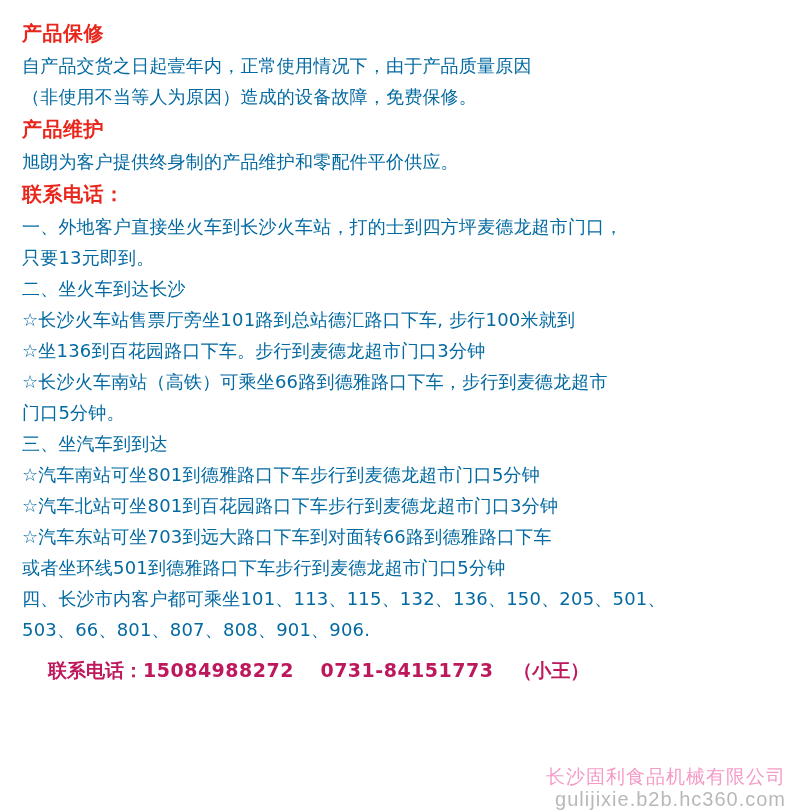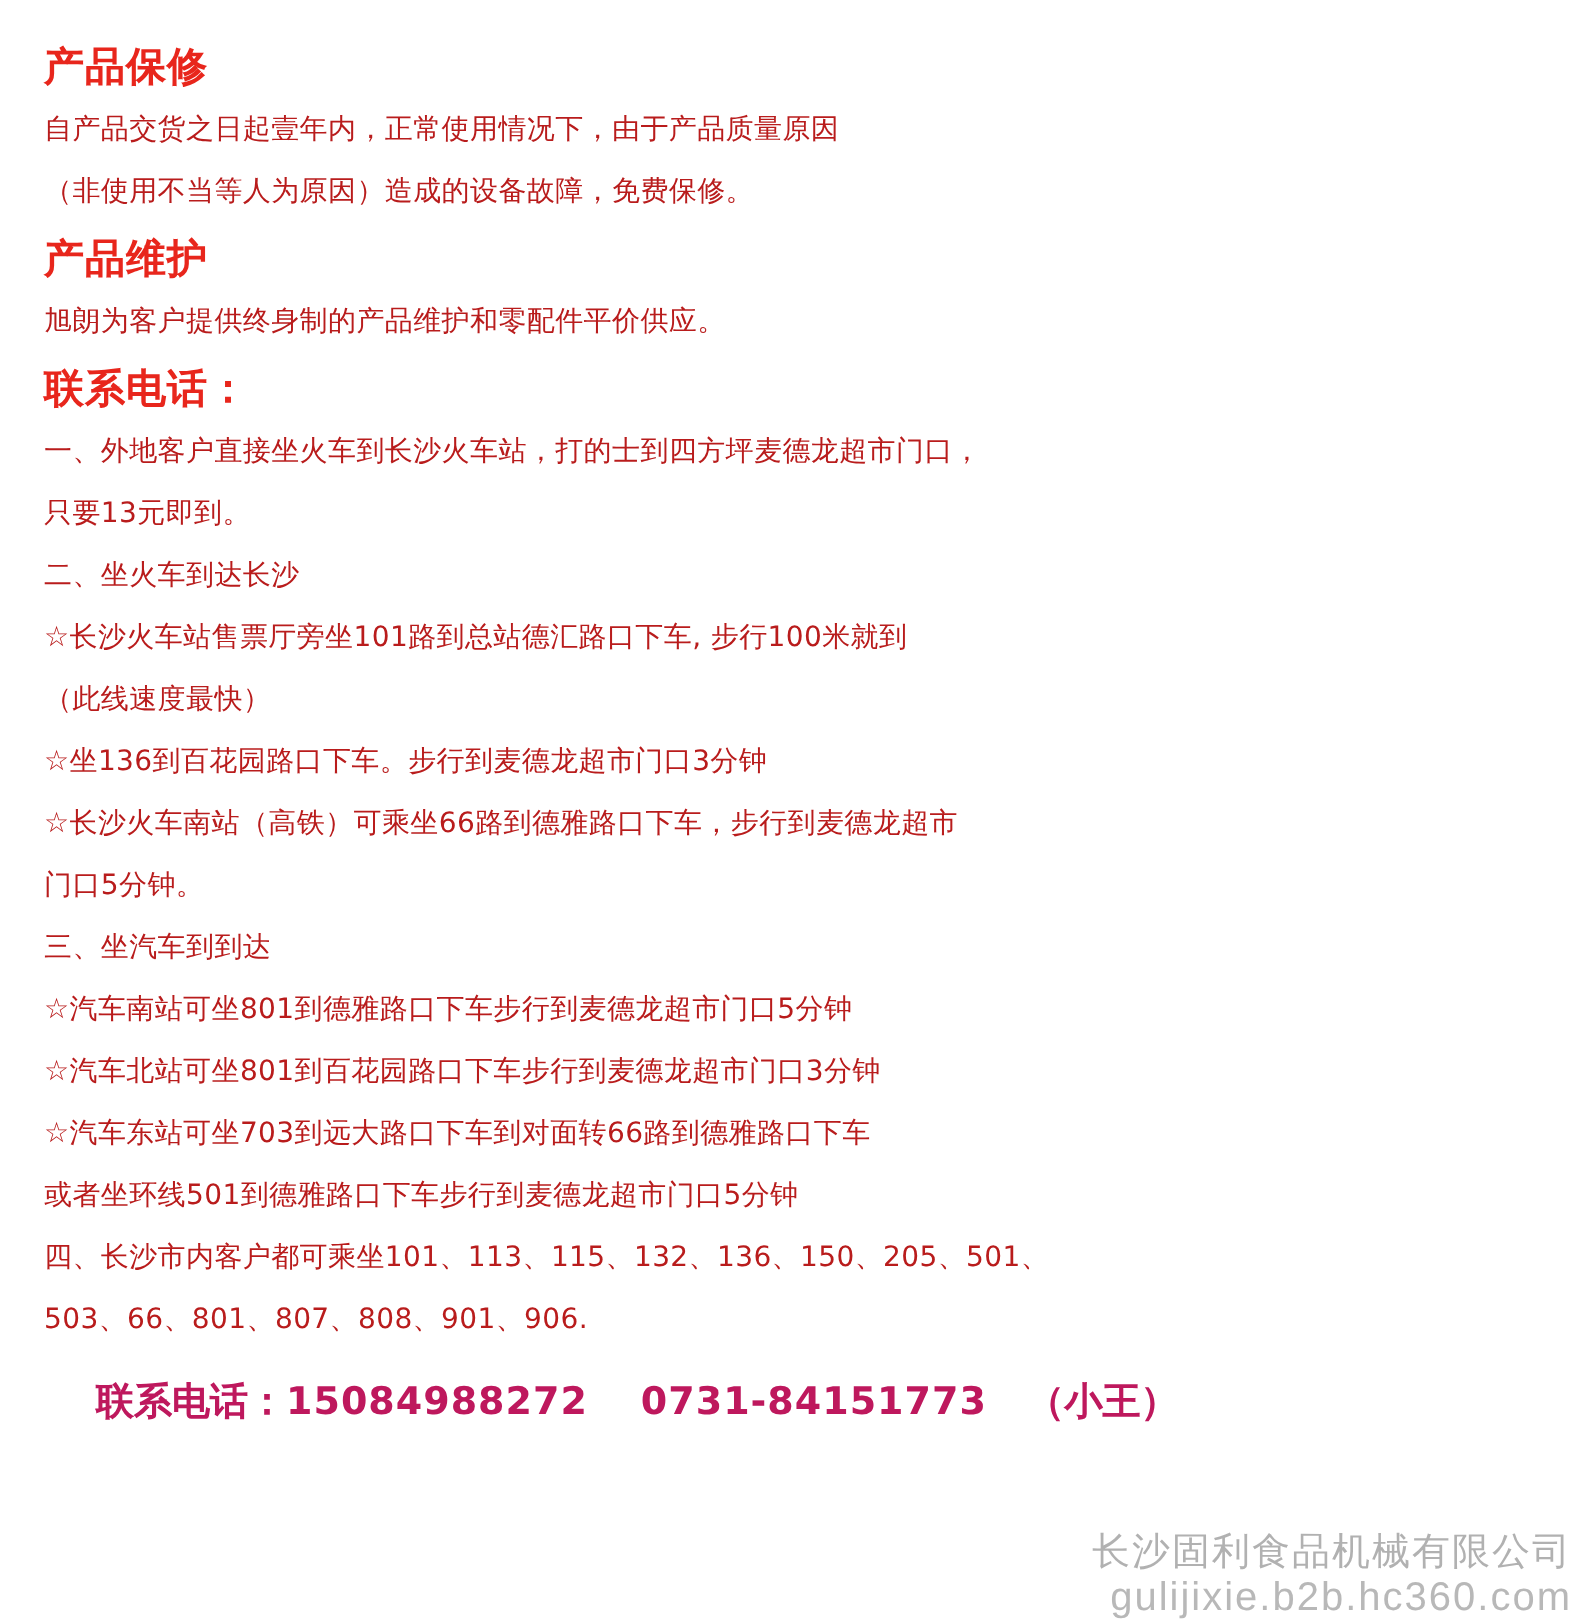--- a/index.html
+++ b/index.html
@@ -23,22 +23,22 @@
   }
   .heading {
     color: #e8261c;
     font-weight: bold;
     font-size: 20px;
     line-height: 30px;
     margin: 2px 0 2px 0;
     letter-spacing: 0.5px;
   }
   .line {
-    color: #b91c1c;
-    font-size: 14px;
+    color: #0369a1;
+    font-size: 18px;
     line-height: 31px;
     white-space: pre;
     letter-spacing: 0.2px;
   }
   .block {
     margin-bottom: 0px;
   }
   .contact {
     margin-top: 10px;
     font-size: 19px;
@@ -55,21 +55,21 @@
   .watermark {
     position: absolute;
     right: 4px;
     bottom: 2px;
     width: 330px;
     text-align: right;
     pointer-events: none;
   }
   .wm-company {
     font-size: 19px;
-    color: #737373;
+    color: #ec4899;
     opacity: 0.55;
     line-height: 24px;
     white-space: nowrap;
     letter-spacing: 1px;
   }
   .wm-url {
     font-size: 20px;
     color: #8a8a8a;
     opacity: 0.6;
     line-height: 22px;
@@ -92,21 +92,20 @@
     <div class="heading">产品维护</div>
     <div class="line">旭朗为客户提供终身制的产品维护和零配件平价供应。</div>
   </div>
 
   <div class="block">
     <div class="heading">联系电话：</div>
     <div class="line">一、外地客户直接坐火车到长沙火车站，打的士到四方坪麦德龙超市门口，</div>
     <div class="line">只要13元即到。</div>
     <div class="line">二、坐火车到达长沙</div>
     <div class="line">☆长沙火车站售票厅旁坐101路到总站德汇路口下车, 步行100米就到</div>
-    <div class="line">（此线速度最快）</div>
     <div class="line">☆坐136到百花园路口下车。步行到麦德龙超市门口3分钟</div>
     <div class="line">☆长沙火车南站（高铁）可乘坐66路到德雅路口下车，步行到麦德龙超市</div>
     <div class="line">门口5分钟。</div>
     <div class="line">三、坐汽车到到达</div>
     <div class="line">☆汽车南站可坐801到德雅路口下车步行到麦德龙超市门口5分钟</div>
     <div class="line">☆汽车北站可坐801到百花园路口下车步行到麦德龙超市门口3分钟</div>
     <div class="line">☆汽车东站可坐703到远大路口下车到对面转66路到德雅路口下车</div>
     <div class="line">或者坐环线501到德雅路口下车步行到麦德龙超市门口5分钟</div>
     <div class="line">四、长沙市内客户都可乘坐101、113、115、132、136、150、205、501、</div>
     <div class="line">503、66、801、807、808、901、906.</div>

